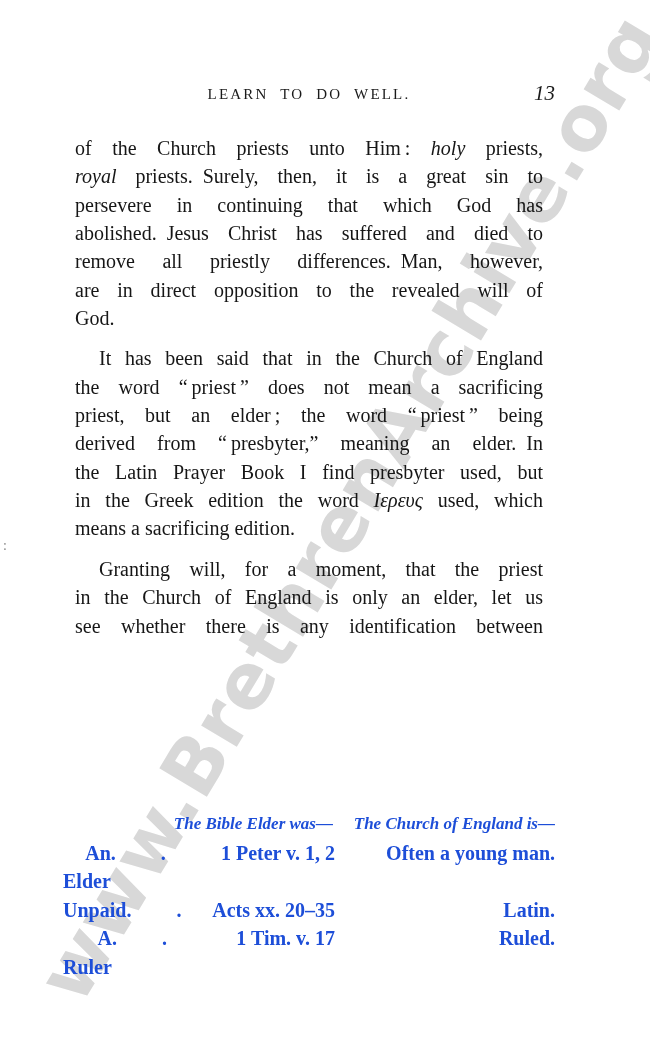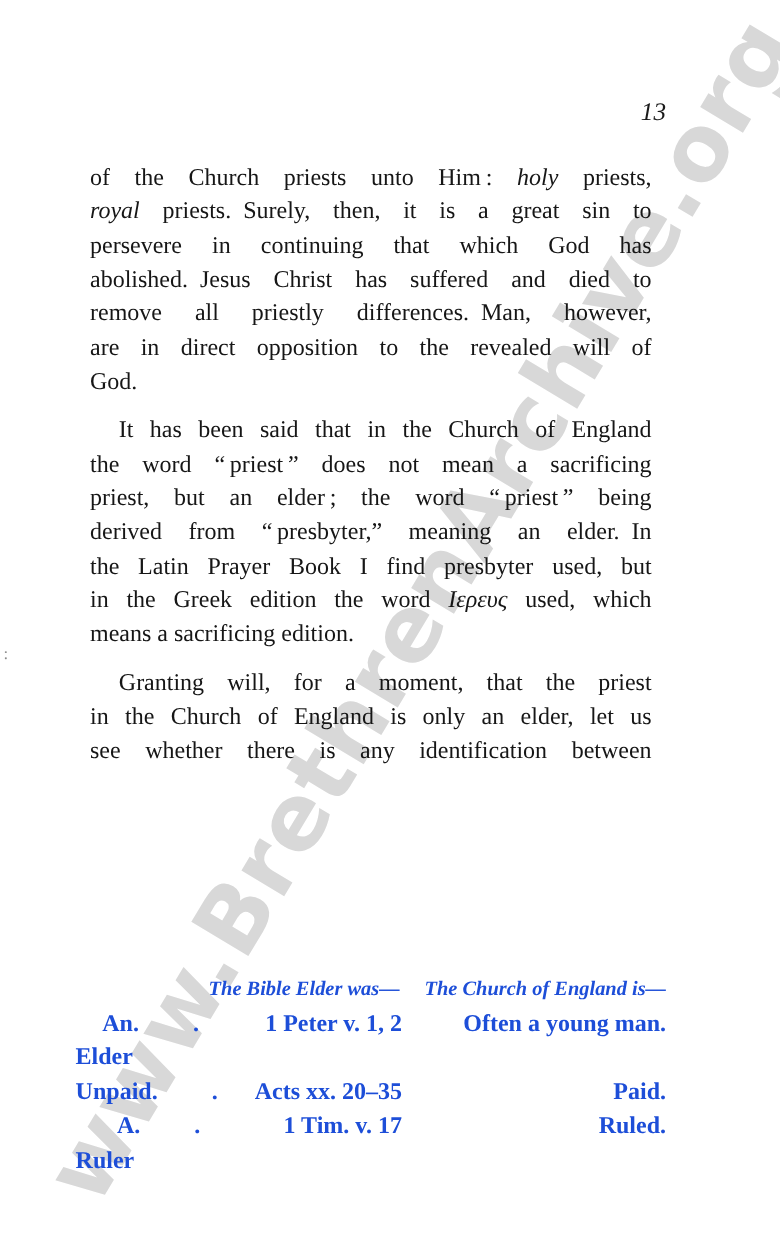--- a/index.html
+++ b/index.html
@@ -104,20 +104,21 @@
 </head>
 <body>
 
 <div class="scan-page">
 
   <div class="watermark" style="color: rgb(216, 216, 216);">www.BrethrenArchive.org</div>
 
   <div class="content">
 
     <div class="running-header">
+      <span class="page-title">LEARN TO DO WELL.</span>
       <span class="page-number">13</span>
     </div>
 
     <div class="text-block">
         <div class="paragraph">
           <div class="line"><span>of the Church priests unto Him : </span><i>holy</i><span> priests,</span></div>
           <div class="line"><i>royal</i><span> priests. Surely, then, it is a great sin to</span></div>
           <div class="line"><span>persevere in continuing that which God has</span></div>
           <div class="line"><span>abolished. Jesus Christ has suffered and died to</span></div>
           <div class="line"><span>remove all priestly differences. Man, however,</span></div>
@@ -153,21 +154,21 @@
             </div>
             <div class="cell-ref">1 Peter v. 1, 2</div>
             <div class="cell-right">Often a young man.</div>
           </div>
           <div class="trow">
             <div class="cell-term">
               <span>Unpaid</span>
               <span class="dots">. .</span>
             </div>
             <div class="cell-ref">Acts xx. 20–35</div>
-            <div class="cell-right">Paid.</div>
+            <div class="cell-right">Latin.</div>
           </div>
           <div class="trow">
             <div class="cell-term">
               <span>A Ruler</span>
               <span class="dots">. .</span>
             </div>
             <div class="cell-ref">1 Tim. v. 17</div>
             <div class="cell-right">Ruled.</div>
           </div>
         </div>

